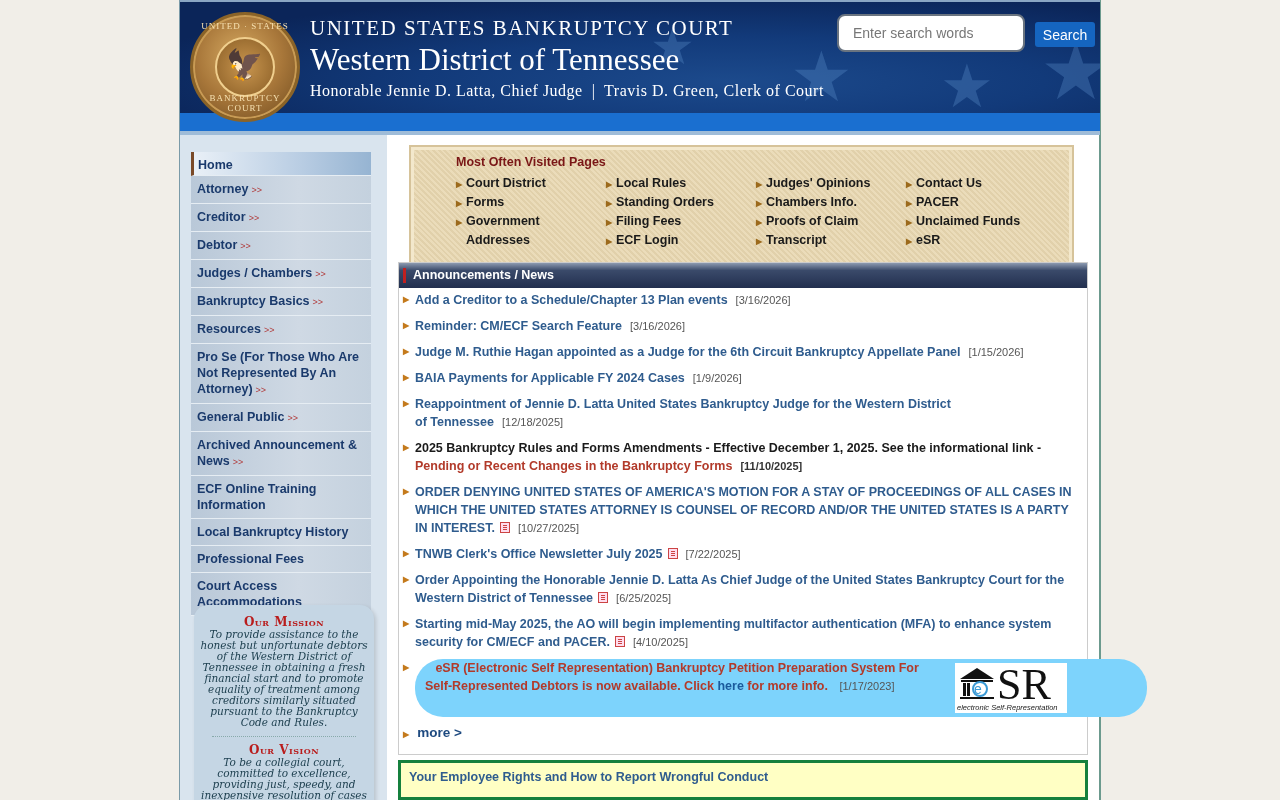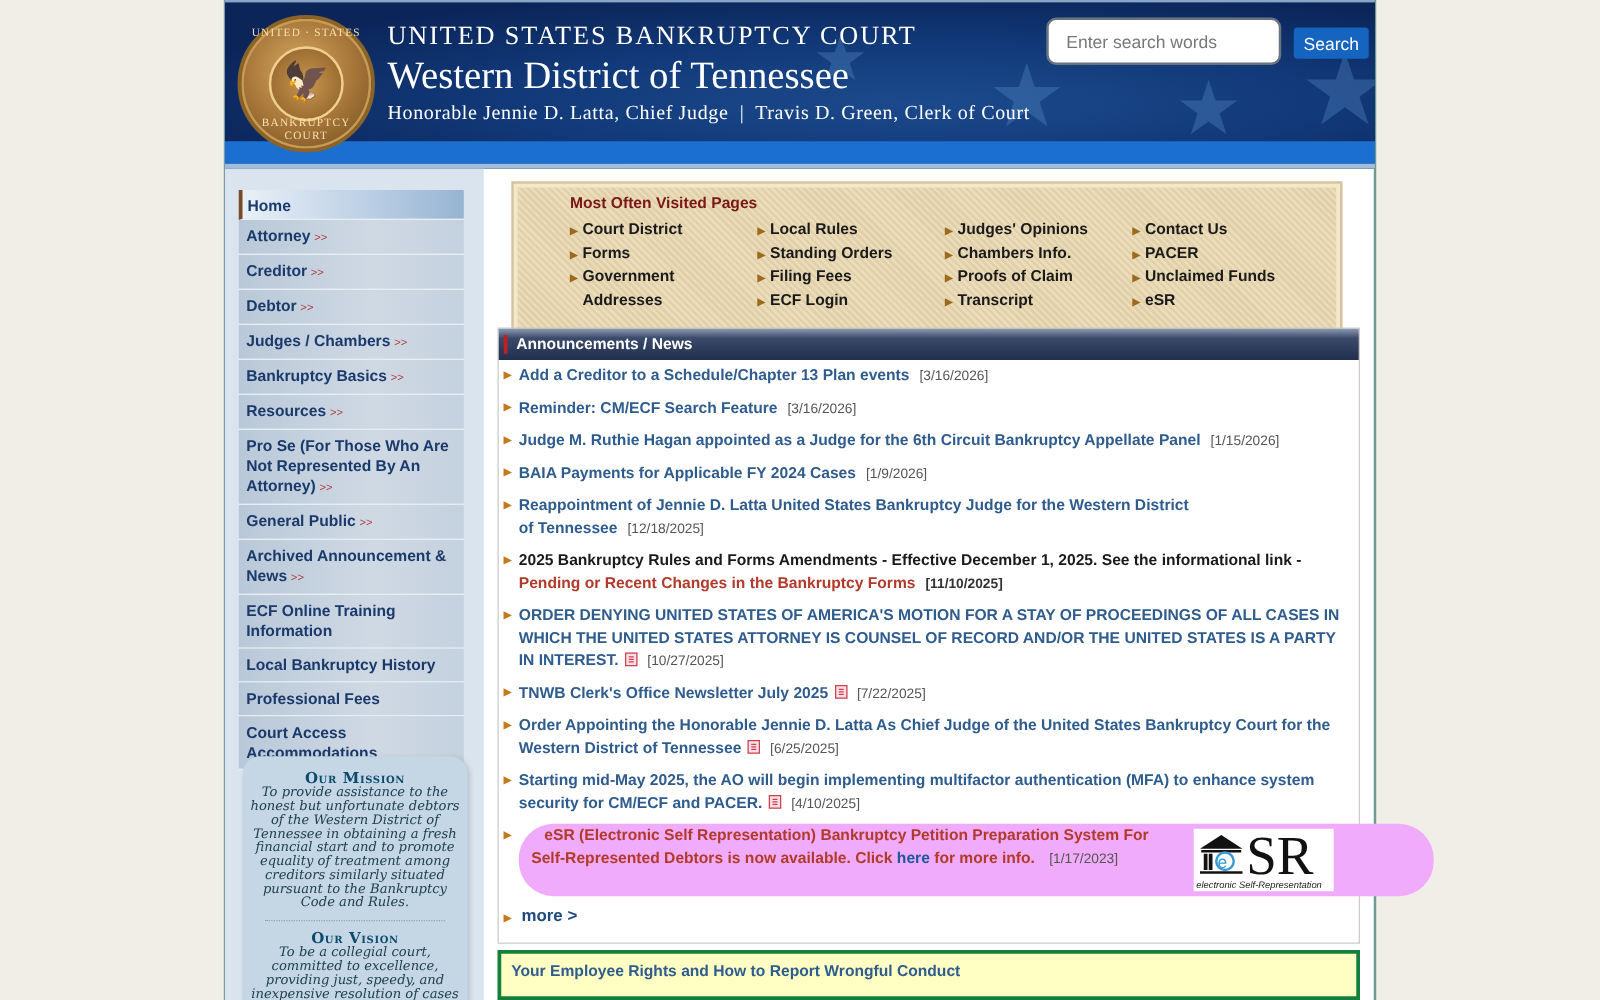--- a/index.html
+++ b/index.html
@@ -22,21 +22,21 @@
   .search-input { position: absolute; left: 657px; top: 12px; width: 188px; height: 38px; border-radius: 8px; background: #fff; border: 2px solid #6a7480; padding: 0 14px; font-size: 14px; color: #666; font-family: "Liberation Sans", sans-serif; }
   .search-input::placeholder { color: #777; }
   .search-btn { position: absolute; left: 855px; top: 20px; width: 60px; height: 25px; background: #1565c0; color: #fff; border: none; border-radius: 3px; font-size: 14px; font-family: "Liberation Sans", sans-serif; }
 
   .left { position: absolute; left: 0; top: 135px; width: 207px; height: 665px; background: #d9e4ee; }
   .nav { position: absolute; left: 11px; top: 17px; width: 180px; }
   .nav-item { display: block; background: linear-gradient(90deg, #b9c8d8 0%, #cfd9e4 60%, #c4d1de 100%); border-bottom: 1px solid #e6edf3; padding: 5px 6px 5px 6px; font-weight: bold; font-size: 12.5px; color: #1a3a6c; line-height: 16px; cursor: pointer; }
   .nav-item.home { background: linear-gradient(90deg, #e9f0f7 0%, #b9cde3 60%, #96b4d2 100%); border-left: 3px solid #7a4a28; padding-left: 4px; height: 24px; }
   .nav-item .arr { color: #b03a3a; font-size: 9px; font-weight: normal; margin-left: 3px; }
   .mission { position: absolute; left: 14px; top: 470px; width: 180px; height: 200px; border-radius: 14px 14px 0 0; background: #c5d6e4; box-shadow: 2px 2px 4px rgba(0,0,0,0.15); text-align: center; font-family: "DejaVu Serif", serif; padding-top: 10px; color: #1e4050; }
-  .mission h3 { font-family: "DejaVu Serif", serif; font-size: 12px; font-variant: small-caps; font-weight: bold; color: #0c4a6e; letter-spacing: 0.5px; }
+  .mission h3 { font-family: "DejaVu Serif", serif; font-size: 12px; font-variant: small-caps; font-weight: bold; color: #b91c1c; letter-spacing: 0.5px; }
   .mission p { font-style: italic; font-size: 10.5px; line-height: 11px; padding: 0 6px; }
   .mission hr { border: none; border-top: 1px dotted #8aa; margin: 8px 18px 6px; }
 
   .main { position: absolute; left: 218px; top: 135px; width: 690px; height: 665px; }
   .quick { position: absolute; left: 13px; top: 12px; width: 661px; height: 127px; background: #e8d7b0; border: 3px solid #f3e8cc; outline: 2px solid #d6c39a; background-image: repeating-linear-gradient(45deg, rgba(255,255,255,0.12) 0 2px, rgba(0,0,0,0.03) 2px 4px); }
   .quick .qtitle { position: absolute; left: 42px; top: 5px; font-weight: bold; font-size: 12.5px; color: #7a1616; }
   .quick .col { position: absolute; top: 24px; }
   .quick .ql { display: block; height: 19px; line-height: 19px; font-weight: bold; font-size: 12.5px; color: #1a1a1a; cursor: pointer; white-space: nowrap; }
   .quick .ql .tri { color: #9c6a1c; font-size: 8px; margin-right: 6px; display: inline-block; width: 4px; }
   .quick .ql .ind { display: inline-block; width: 10px; }
@@ -45,21 +45,21 @@
   .news-h { height: 25px; background: linear-gradient(180deg, #8c9ab0 0%, #3a4a6a 30%, #222f4e 100%); color: #fff; font-weight: bold; font-size: 12.5px; line-height: 24px; padding-left: 14px; position: relative; }
   .news-h::before { content: ""; position: absolute; left: 4px; top: 5px; width: 3px; height: 15px; background: #c02020; }
   .item { position: absolute; left: 4px; width: 670px; font-size: 12.5px; line-height: 18px; font-weight: bold; color: #2f5c8e; }
   .item .tri { position: absolute; left: 0; top: 0; color: #c47a1c; font-size: 8px; }
   .item .txt { display: block; padding-left: 12px; }
   .item .date { font-weight: normal; font-size: 11px; color: #555; margin-left: 8px; }
   .item .pdf { display: inline-block; width: 10px; height: 11px; border: 1px solid #c44; background: #fde; margin-left: 5px; vertical-align: -1px; position: relative; }
   .item .pdf::after { content: ""; position: absolute; left: 2px; top: 2px; width: 4px; height: 1px; background: #c44; box-shadow: 0 2px 0 #c44, 0 4px 0 #c44; }
   .item .dark { color: #1a1a1a; }
   .item .red { color: #b23a2a; }
-  .esr { position: absolute; left: 16px; top: 523px; width: 732px; height: 58px; background: #f0abfc; border-radius: 28px; }
+  .esr { position: absolute; left: 16px; top: 523px; width: 732px; height: 58px; background: #7dd3fc; border-radius: 28px; }
   .esr .etxt { position: absolute; left: 10px; top: 0; width: 520px; font-size: 12.5px; line-height: 18px; font-weight: bold; color: #b23a2a; }
   .esr .etxt .here { color: #1a5a9c; }
   .esr .logo { position: absolute; left: 540px; top: 4px; width: 112px; height: 50px; background: #fff; }
   .esr .logo .house { position: absolute; left: 3px; top: 4px; width: 38px; height: 34px; }
   .esr .logo .big { position: absolute; left: 42px; top: -4px; font-family: "Liberation Serif", serif; font-size: 44px; color: #111; }
   .esr .logo .small { position: absolute; left: 2px; top: 40px; font-size: 7.5px; font-style: italic; color: #222; white-space: nowrap; }
   .more { position: absolute; left: 4px; top: 588px; font-weight: bold; font-size: 13.5px; color: #1e4a80; }
   .more .tri { color: #c47a1c; font-size: 8px; margin-right: 8px; }
 
   .rights { position: absolute; left: 0; top: 625px; width: 690px; height: 40px; background: #ffffc4; border: 3px solid #15803d; padding: 7px 8px; font-weight: bold; font-size: 12.5px; color: #2f5c8e; }

